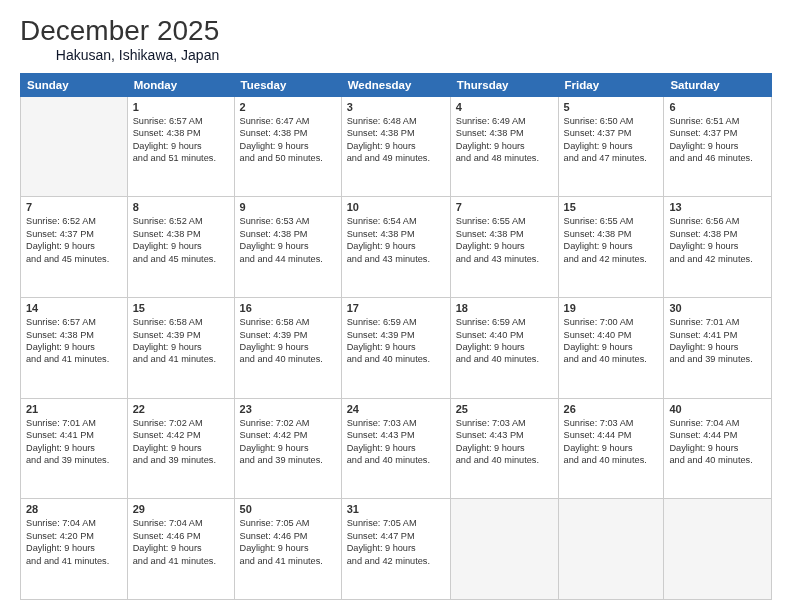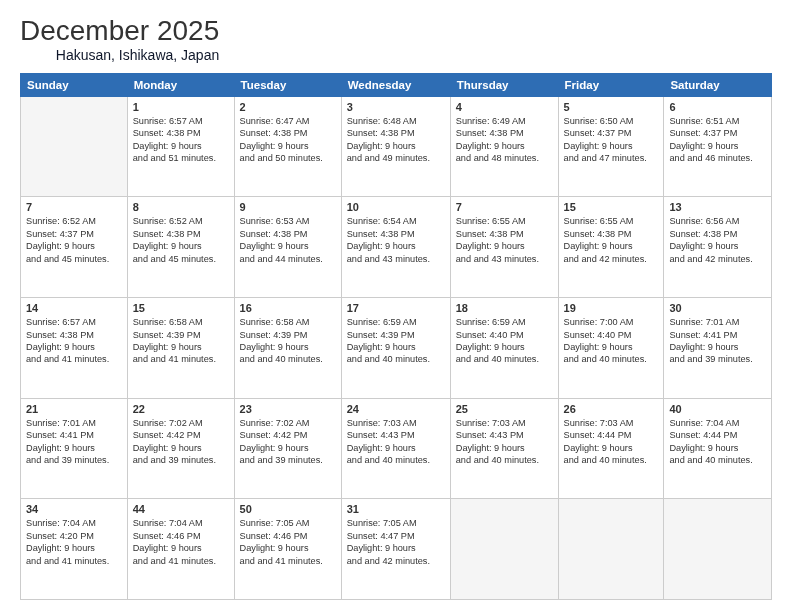--- a/index.html
+++ b/index.html
@@ -312,28 +312,28 @@
           <td>
             <span class="day-num">40</span>
             <span class="cell-line">Sunrise: 7:04 AM</span>
             <span class="cell-line">Sunset: 4:44 PM</span>
             <span class="cell-line">Daylight: 9 hours</span>
             <span class="cell-line">and and 40 minutes.</span>
           </td>
         </tr>
         <tr>
           <td>
-            <span class="day-num">34</span>
+            <span class="day-num">28</span>
             <span class="cell-line">Sunrise: 7:04 AM</span>
             <span class="cell-line">Sunset: 4:20 PM</span>
             <span class="cell-line">Daylight: 9 hours</span>
             <span class="cell-line">and and 41 minutes.</span>
           </td>
           <td>
-            <span class="day-num">44</span>
+            <span class="day-num">29</span>
             <span class="cell-line">Sunrise: 7:04 AM</span>
             <span class="cell-line">Sunset: 4:46 PM</span>
             <span class="cell-line">Daylight: 9 hours</span>
             <span class="cell-line">and and 41 minutes.</span>
           </td>
           <td>
             <span class="day-num">50</span>
             <span class="cell-line">Sunrise: 7:05 AM</span>
             <span class="cell-line">Sunset: 4:46 PM</span>
             <span class="cell-line">Daylight: 9 hours</span>

